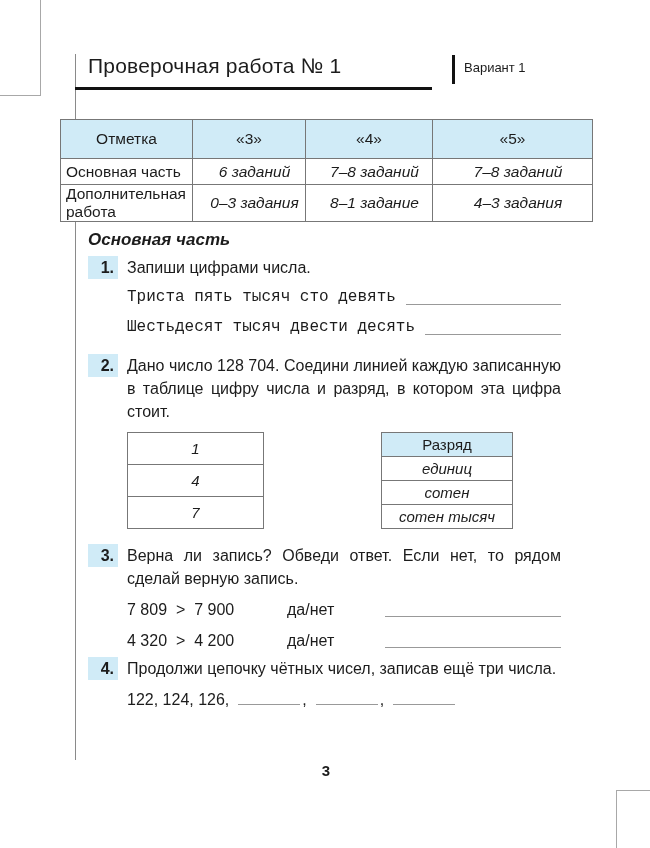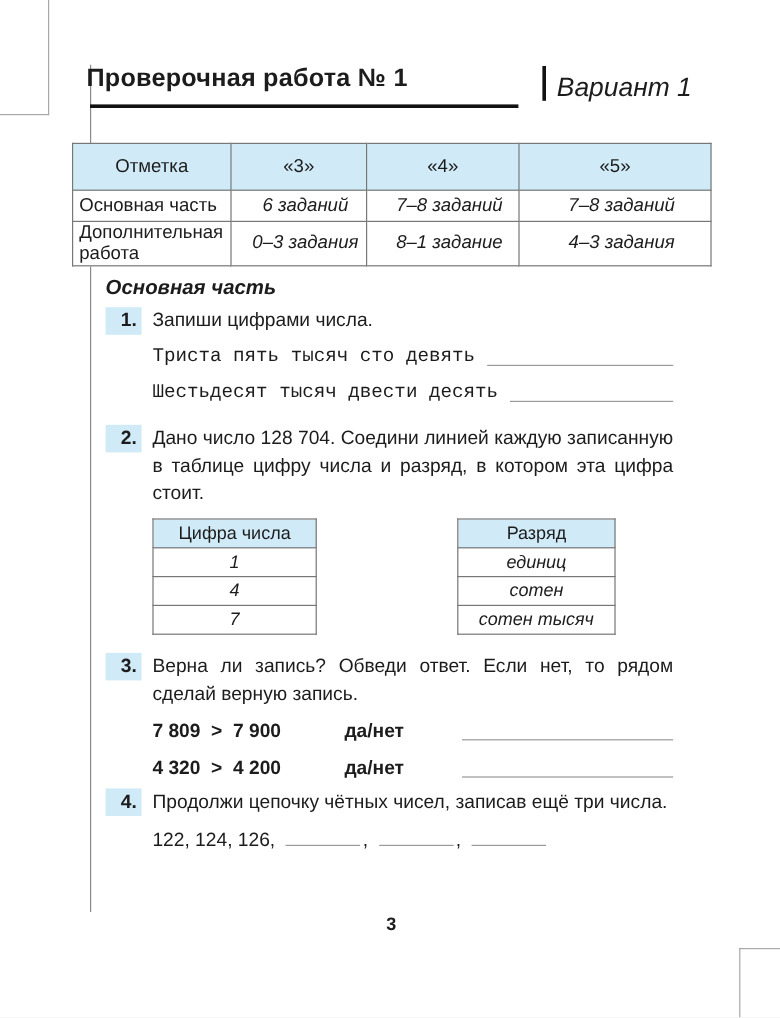--- a/index.html
+++ b/index.html
@@ -13,24 +13,24 @@
     outline:1px solid #e8e8e8;
   }
   .crop { position:absolute; background:#a8a8a8; }
   .crop-tl-v { left:40px; top:0; width:1px; height:96px; }
   .crop-tl-h { left:0; top:95px; width:41px; height:1px; }
   .crop-br-v { left:616px; top:790px; width:1px; height:58px; }
   .crop-br-h { left:616px; top:790px; width:34px; height:1px; }
 
   .margin-rule { position:absolute; left:75px; top:54px; width:1px; height:706px; background:#8a8a8a; }
 
-  .page-title { position:absolute; left:72px; top:54px; font-size:21px; font-weight:bold; letter-spacing:0.2px; }
+  .page-title { position:absolute; left:88px; top:54px; font-size:21px; font-weight:normal; letter-spacing:0.2px; }
   .title-underline { position:absolute; left:75px; top:87px; width:357px; height:3px; background:#121212; }
   .variant-bar { position:absolute; left:452px; top:55px; width:3px; height:29px; background:#121212; }
-  .variant-text { position:absolute; left:464px; top:60px; font-size:22px; font-style:italic; }
+  .variant-text { position:absolute; left:464px; top:60px; font-size:13px; }
 
   table.grading { position:absolute; left:60px; top:119px; width:532px; border-collapse:collapse; table-layout:fixed; }
   table.grading th, table.grading td { border:1px solid #777; font-size:15.5px; background:#fff; }
   table.grading th { background:#d0ebf7; font-weight:normal; height:39px; text-align:center; }
   table.grading td { height:26px;padding-left:11px; }
   table.grading td.rowlabel { text-align:left; padding-left:5px; line-height:18px; }
   table.grading td.val { font-style:italic; text-align:center; }
   .col-label { width:132px; } .col-3 { width:113px; } .col-4 { width:127px; } .col-5 { width:160px; }
 
   .section-title { position:absolute; left:88px; top:230px; font-size:17px; font-weight:bold; font-style:italic; }
@@ -46,21 +46,21 @@
   .fill-row { display:flex; margin-top:7px;font-family:Liberation Mono, monospace; }
   .wline { flex:1; border-bottom:1px solid #999; margin:0 0 4px 10px; }
 
   .tables-row { display:flex; margin-left:39px; margin-top:9px; }
   table.mini { border-collapse:collapse; table-layout:fixed; font-size:15px; }
   table.mini th { background:#d0ebf7; border:1px solid #777; font-weight:normal; height:23px; text-align:center; }
   table.mini td { border:1px solid #777; background:#fff; font-style:italic; text-align:center; height:22px; }
   table.digits { width:137px; }
   table.place  { width:132px; margin-left:117px; }
 
-  .expr-row { display:flex; margin-top:8px; align-items:flex-end;font-weight:bold; }
+  .expr-row { display:flex; margin-top:8px; align-items:flex-end; }
   .expr { display:inline-block; width:160px; white-space:pre; }
   .answer { display:inline-block; width:88px; }
 
   .seq-row { margin-top:8px; }
   .blank { display:inline-block; width:62px; height:17px; border-bottom:1px solid #999; margin-left:9px; vertical-align:baseline; }
   .comma { margin-left:2px; }
 
   .page-number { position:absolute; left:60px; top:762px; width:532px; text-align:center; font-size:15px; font-weight:bold; }
 </style>
 </head>
@@ -120,23 +120,20 @@
 </div>
 
 <div class="task task2">
   <div class="task-head">
     <div class="task-num">2.</div>
     <div class="task-text">Дано число 128 704. Соедини линией каждую записанную в таблице цифру числа и разряд, в котором эта цифра стоит.</div>
   </div>
   <div class="tables-row">
     <table class="mini digits">
       <tbody>
-          <tr>
-            <th>Цифра числа</th>
-          </tr>
       <tr>
             <td>1</td>
           </tr>
       <tr>
             <td>4</td>
           </tr>
       <tr>
             <td>7</td>
           </tr>
     </tbody>

